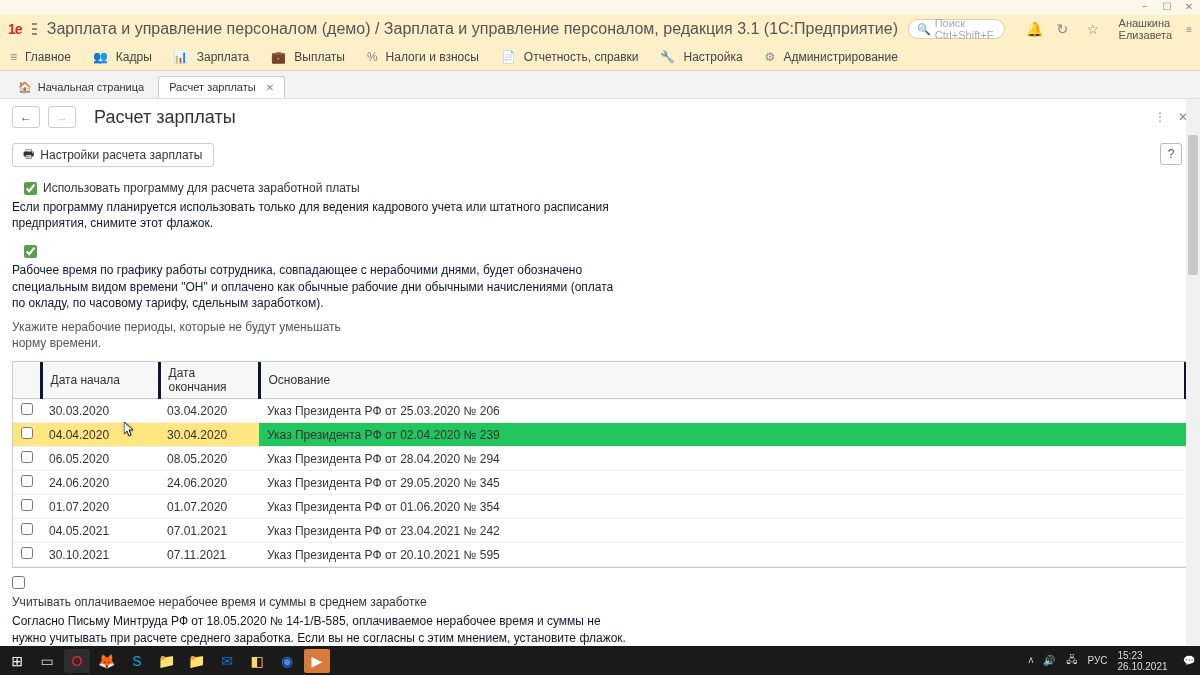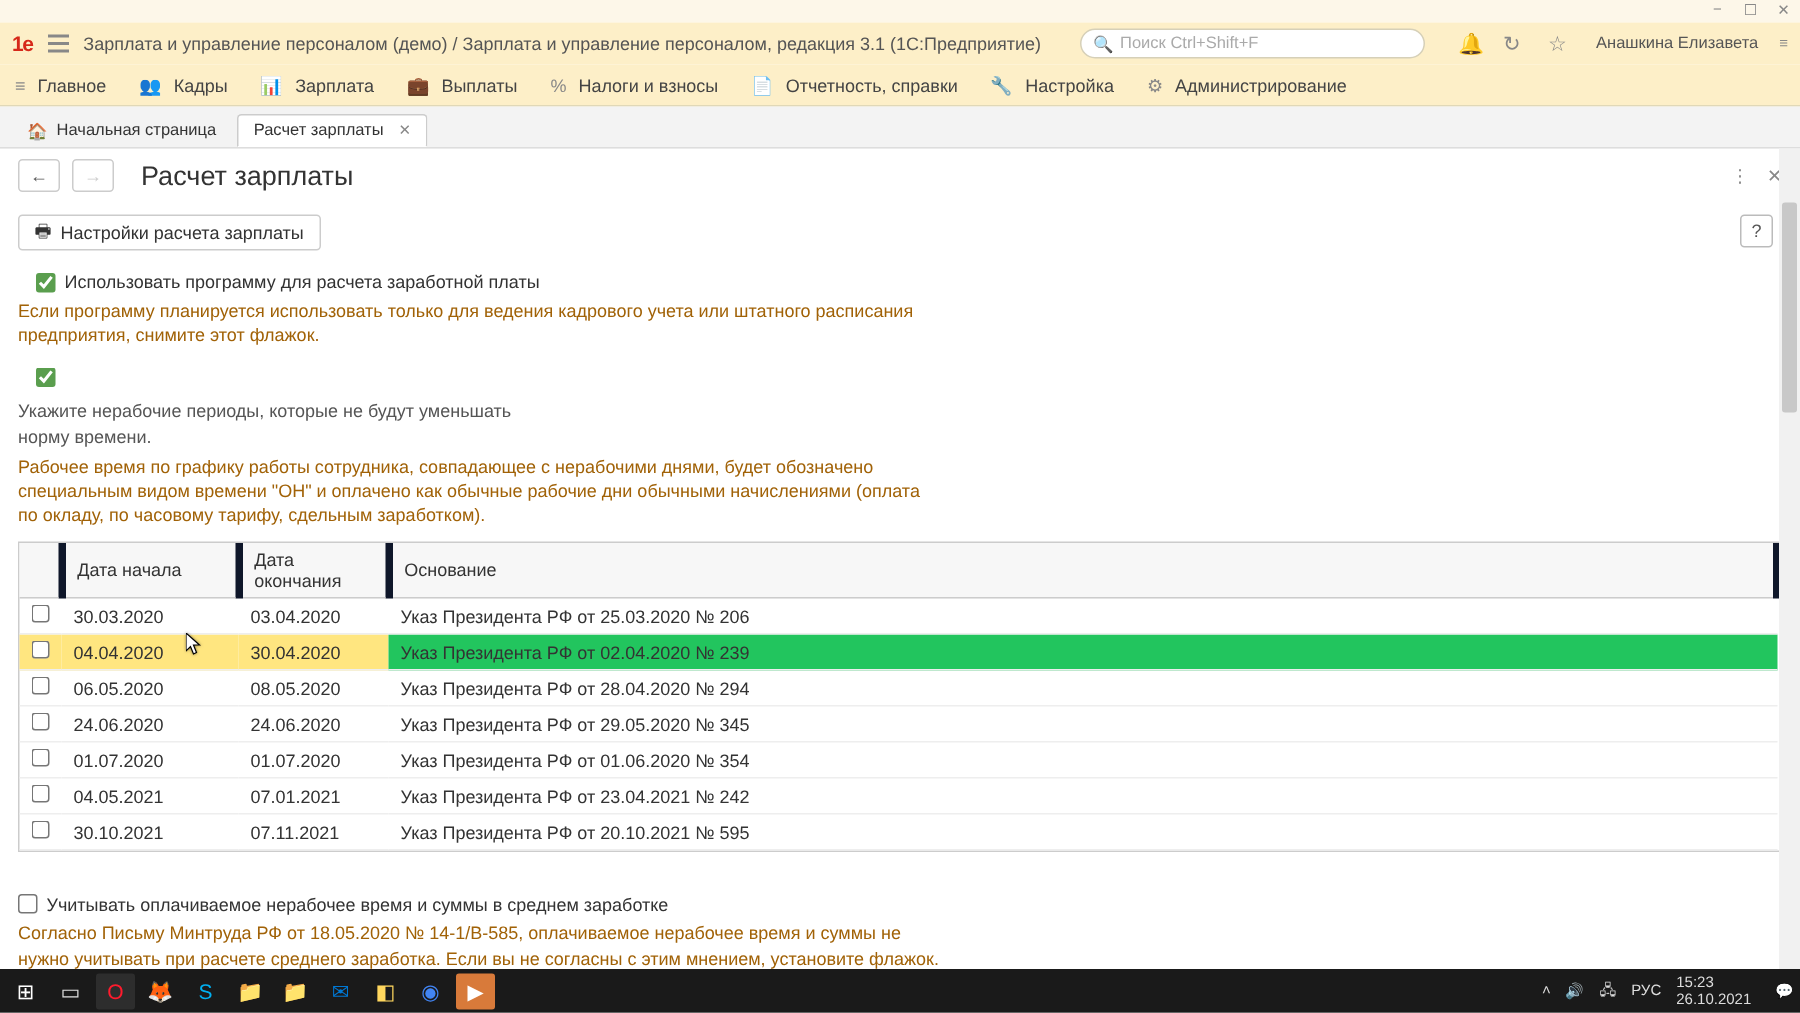--- a/index.html
+++ b/index.html
@@ -6,21 +6,21 @@
 body { font-family:Arial,sans-serif; font-size:12px; background:#000; width:1200px; height:675px; overflow:hidden; position:relative; }
 .screen { width:1200px; height:646px; background:#fff; position:absolute; top:0; left:0; }
 
 .titlebar { height:15px; background:#fdf7e9; display:flex; align-items:center; justify-content:flex-end; padding:0 4px; gap:8px; }
 .titlebar .wbtn { width:14px; height:14px; font-size:10px; color:#888; text-align:center; cursor:pointer; }
 
 .headerbar { height:28px; background:#fdefc8; display:flex; align-items:center; padding:0 8px; gap:10px; }
 .logo { color:#d6281a; font-weight:bold; font-size:14px; letter-spacing:-1px; }
 .burger { width:14px; height:12px; display:flex; flex-direction:column; justify-content:space-between; cursor:pointer; }
 .burger span { height:2px; background:#888; }
-.apptitle { color:#555; font-size:12px; flex:0 0 auto; }
+.apptitle { color:#555; font-size:16px; flex:0 0 auto; }
 .search { margin-left:auto; width:230px; height:20px; border:1px solid #d6d0b8; border-radius:10px; background:#fff; display:flex; align-items:center; padding:0 8px; color:#aaa; font-size:11px; gap:4px; }
 .hicons { display:flex; gap:14px; margin-left:12px; align-items:center; }
 .hicon { width:16px; height:16px; color:#888; font-size:14px; cursor:pointer; }
 .username { color:#555; font-size:11px; margin-left:6px; }
 .menuchev { color:#888; font-size:10px; margin-left:4px; }
 
 .menubar { height:28px; background:#fdefc8; display:flex; align-items:center; padding:0 10px; gap:22px; border-bottom:1px solid #e0d8b8; }
 .menuitem { display:flex; align-items:center; gap:8px; color:#444; font-size:12px; cursor:pointer; }
 .menuicon { color:#888; font-size:12px; }
 
@@ -34,38 +34,38 @@
 .navbtn { width:28px; height:22px; border:1px solid #ccc; border-radius:3px; background:#fff; display:flex; align-items:center; justify-content:center; color:#555; cursor:pointer; font-size:12px; }
 .pagetitle { font-size:18px; color:#333; margin-left:10px; }
 .pgright { margin-left:auto; display:flex; gap:12px; color:#888; }
 
 .content { padding:8px 12px; position:relative; height:calc(100% - 135px); overflow:hidden; }
 .toolbtn { display:inline-flex; align-items:center; gap:6px; height:24px; padding:0 10px; border:1px solid #ccc; border-radius:3px; background:#fff; color:#333; font-size:12px; cursor:pointer; }
 .desc { color:#555; margin:12px 0 4px; font-size:12px; }
 .chkrow { display:flex; align-items:center; gap:6px; margin-top:14px;padding-left:12px; }
 .chkrow input { width:13px; height:13px; accent-color:#5a9e4e; }
 .chklabel { color:#333; font-size:12px; }
-.hint { color:#a16207; font-size:12px; margin-top:4px; max-width:610px; line-height:1.35; }
+.hint { color:#0f172a; font-size:12px; margin-top:4px; max-width:610px; line-height:1.35; }
 .helpbtn { position:absolute; top:8px; right:18px; width:22px; height:22px; border:1px solid #bbb; border-radius:3px; text-align:center; line-height:20px; color:#555; cursor:pointer; font-size:12px; }
 
 .tablewrap { margin-top:10px; border:1px solid #ccc; width:100%; }
 table { width:100%; border-collapse:collapse; font-size:12px; }
-thead th { background:#f7f7f7; text-align:left; padding:4px 8px; border-bottom:1px solid #ccc; border-right:5px solid #0f172a; font-weight:normal; color:#333;margin-top:20px; }
+thead th { background:#f7f7f7; text-align:left; padding:4px 8px; border-bottom:1px solid #ccc; border-right:3px solid #0f172a; font-weight:normal; color:#333;margin-top:20px; }
 thead th:first-child { width:25px; }
 thead th:nth-child(2) { width:118px; }
 thead th:nth-child(3) { width:100px; }
 tbody td { padding:4px 8px; border-bottom:1px solid #eee; color:#333; }
 tbody td:first-child { text-align:center; }
 tbody tr.sel td:nth-child(4) { background:#22c55e; }
 tbody tr.sel td:nth-child(2) { background:#ffe680; }
 tbody tr.sel td:nth-child(3) { background:#ffe680; }
 tbody tr.sel td:first-child { background:#ffe680; }
 .tchk { width:12px; height:12px; }
 
-.chkrow2 { display:flex; align-items:flex-start; gap:6px; margin-top:28px; }
+.chkrow2 { display:flex; align-items:flex-start; gap:6px; margin-top:8px;flex-direction:column; }
 
 .vscroll { position:absolute; right:0; top:99px; bottom:0; width:14px; background:#f1f1f1; }
 .vthumb { position:absolute; left:2px; right:2px; top:36px; height:140px; background:#c8c8c8; border-radius:2px; }
 
 .taskbar { position:absolute; bottom:0; left:0; right:0; height:29px; background:#1a1a1a; display:flex; align-items:center; padding:0 4px; gap:4px; }
 .tbicon { width:26px; height:24px; display:flex; align-items:center; justify-content:center; border-radius:2px; cursor:pointer; font-size:14px; }
 .tbright { margin-left:auto; display:flex; align-items:center; gap:10px; color:#ddd; font-size:10px; }
 .clock { line-height:1.1; padding-right:6px; }
 .recbadge { position:absolute; top:0; left:0; width:10px; height:10px; background:#d43; border-radius:2px; }
 .cursor-arrow { position:absolute; top:422px; left:124px; width:12px; height:16px; pointer-events:none; z-index:100; }
@@ -170,22 +170,22 @@
 
     <div class="chkrow">
       <input type="checkbox" checked="" style="">
       <span class="chklabel">Использовать программу для расчета заработной платы</span>
     </div>
     <p class="hint">Если программу планируется использовать только для ведения кадрового учета или штатного расписания предприятия, снимите этот флажок.</p>
 
     <div class="chkrow">
       <input type="checkbox" checked="" style="">
     </div>
+    <p class="hint">Рабочее время по графику работы сотрудника, совпадающее с нерабочими днями, будет обозначено специальным видом времени "ОН" и оплачено как обычные рабочие дни обычными начислениями (оплата по окладу, по часовому тарифу, сдельным заработком).</p>
     <p class="hint" style="color:#555; max-width:340px; margin-top:8px;">Укажите нерабочие периоды, которые не будут уменьшать норму времени.</p>
-    <p class="hint">Рабочее время по графику работы сотрудника, совпадающее с нерабочими днями, будет обозначено специальным видом времени "ОН" и оплачено как обычные рабочие дни обычными начислениями (оплата по окладу, по часовому тарифу, сдельным заработком).</p>
 
     <div class="tablewrap">
       <table>
         <thead>
           <tr>
             <th></th>
             <th>Дата начала</th>
             <th>Дата окончания</th>
             <th>Основание</th>
           </tr>

